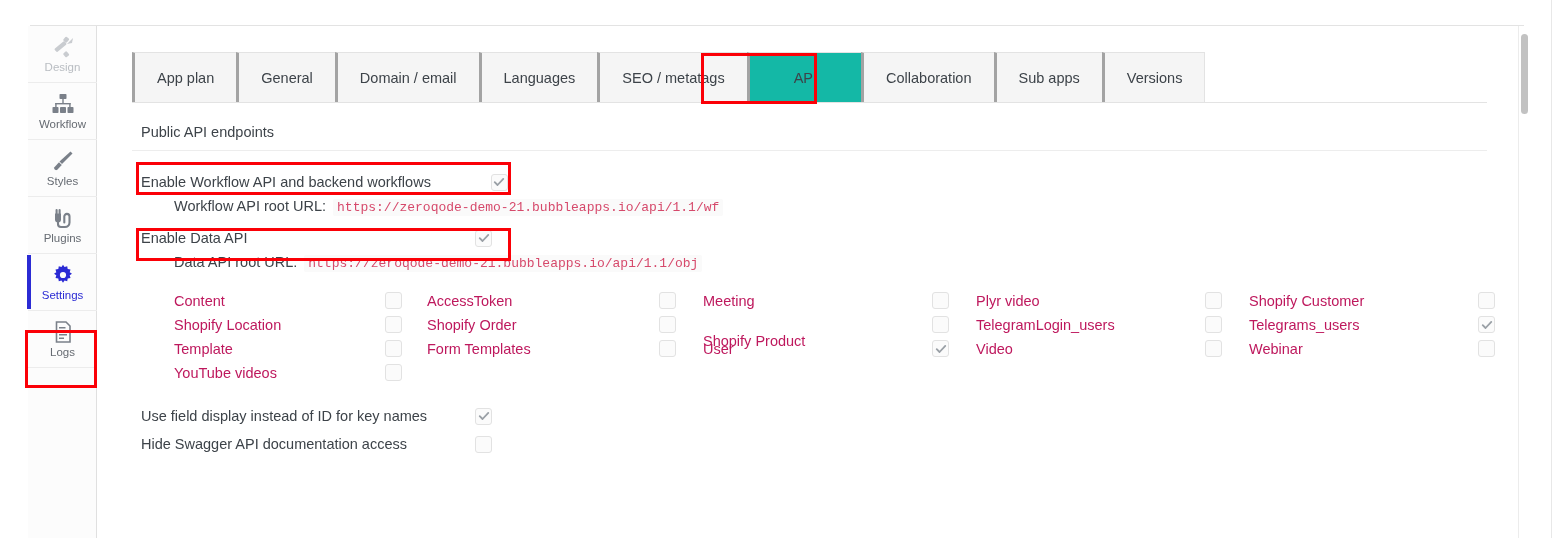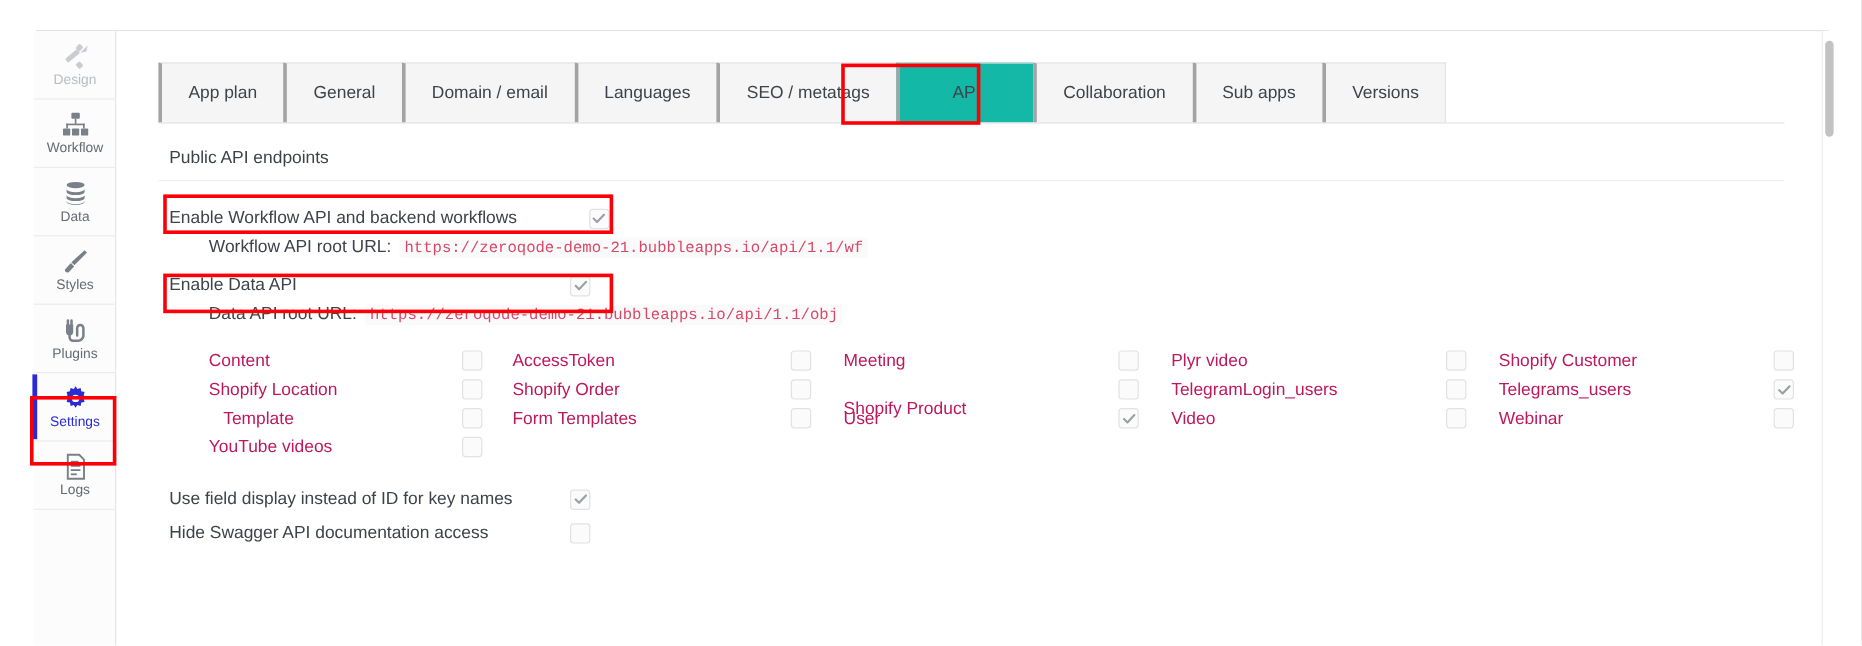--- a/index.html
+++ b/index.html
@@ -240,31 +240,20 @@
           <rect x="16.5" y="15" width="6" height="6" rx="0.8"></rect>
           <rect x="11.3" y="7" width="1.4" height="5"></rect>
           <rect x="4.2" y="11" width="15.4" height="1.4"></rect>
           <rect x="4.2" y="11" width="1.4" height="4"></rect>
           <rect x="18.2" y="11" width="1.4" height="4"></rect>
         </g>
       </svg>
       <div class="side-label">Workflow</div>
     </div>
 
-    <div class="side-item">
-      <svg class="side-icon" viewBox="0 0 24 24">
-        <g fill="#7a8089">
-          <ellipse cx="12" cy="5.2" rx="7.5" ry="2.6"></ellipse>
-          <path d="M4.5 8.6 a7.5 2.6 0 0 0 15 0 v2.4 a7.5 2.6 0 0 1 -15 0 z"></path>
-          <path d="M4.5 13.6 a7.5 2.6 0 0 0 15 0 v2.4 a7.5 2.6 0 0 1 -15 0 z"></path>
-          <path d="M4.5 18.6 a7.5 2.6 0 0 0 15 0 v0.6 a7.5 2.6 0 0 1 -15 0 z"></path>
-        </g>
-      </svg>
-      <div class="side-label">Data</div>
-    </div>
 
     <div class="side-item">
       <svg class="side-icon" viewBox="0 0 24 24">
         <g fill="#7a8089">
           <path d="M19.5 2.5 L21.5 4.5 L11 15 L8.5 12.5 Z"></path>
           <path d="M8 13.2 L10.8 16 L6 21 C4.2 21.6 2.8 20.4 3.2 18.6 Z"></path>
         </g>
       </svg>
       <div class="side-label">Styles</div>
     </div>
@@ -379,21 +368,21 @@
         
       </div>
 
       <div class="grid-item" style="left:42px; top:212px;">
         <span class="grid-label">Shopify Location</span>
       </div>
       <div class="cb" style="position:absolute; left:253px; top:214px;">
         
       </div>
 
-      <div class="grid-item" style="left:54px; top:236px;">
+      <div class="grid-item" style="left:42px; top:236px;">
         <span class="grid-label">Template</span>
       </div>
       <div class="cb" style="position:absolute; left:253px; top:238px;">
         
       </div>
 
       <div class="grid-item" style="left:42px; top:260px;">
         <span class="grid-label">YouTube videos</span>
       </div>
       <div class="cb" style="position:absolute; left:253px; top:262px;">

